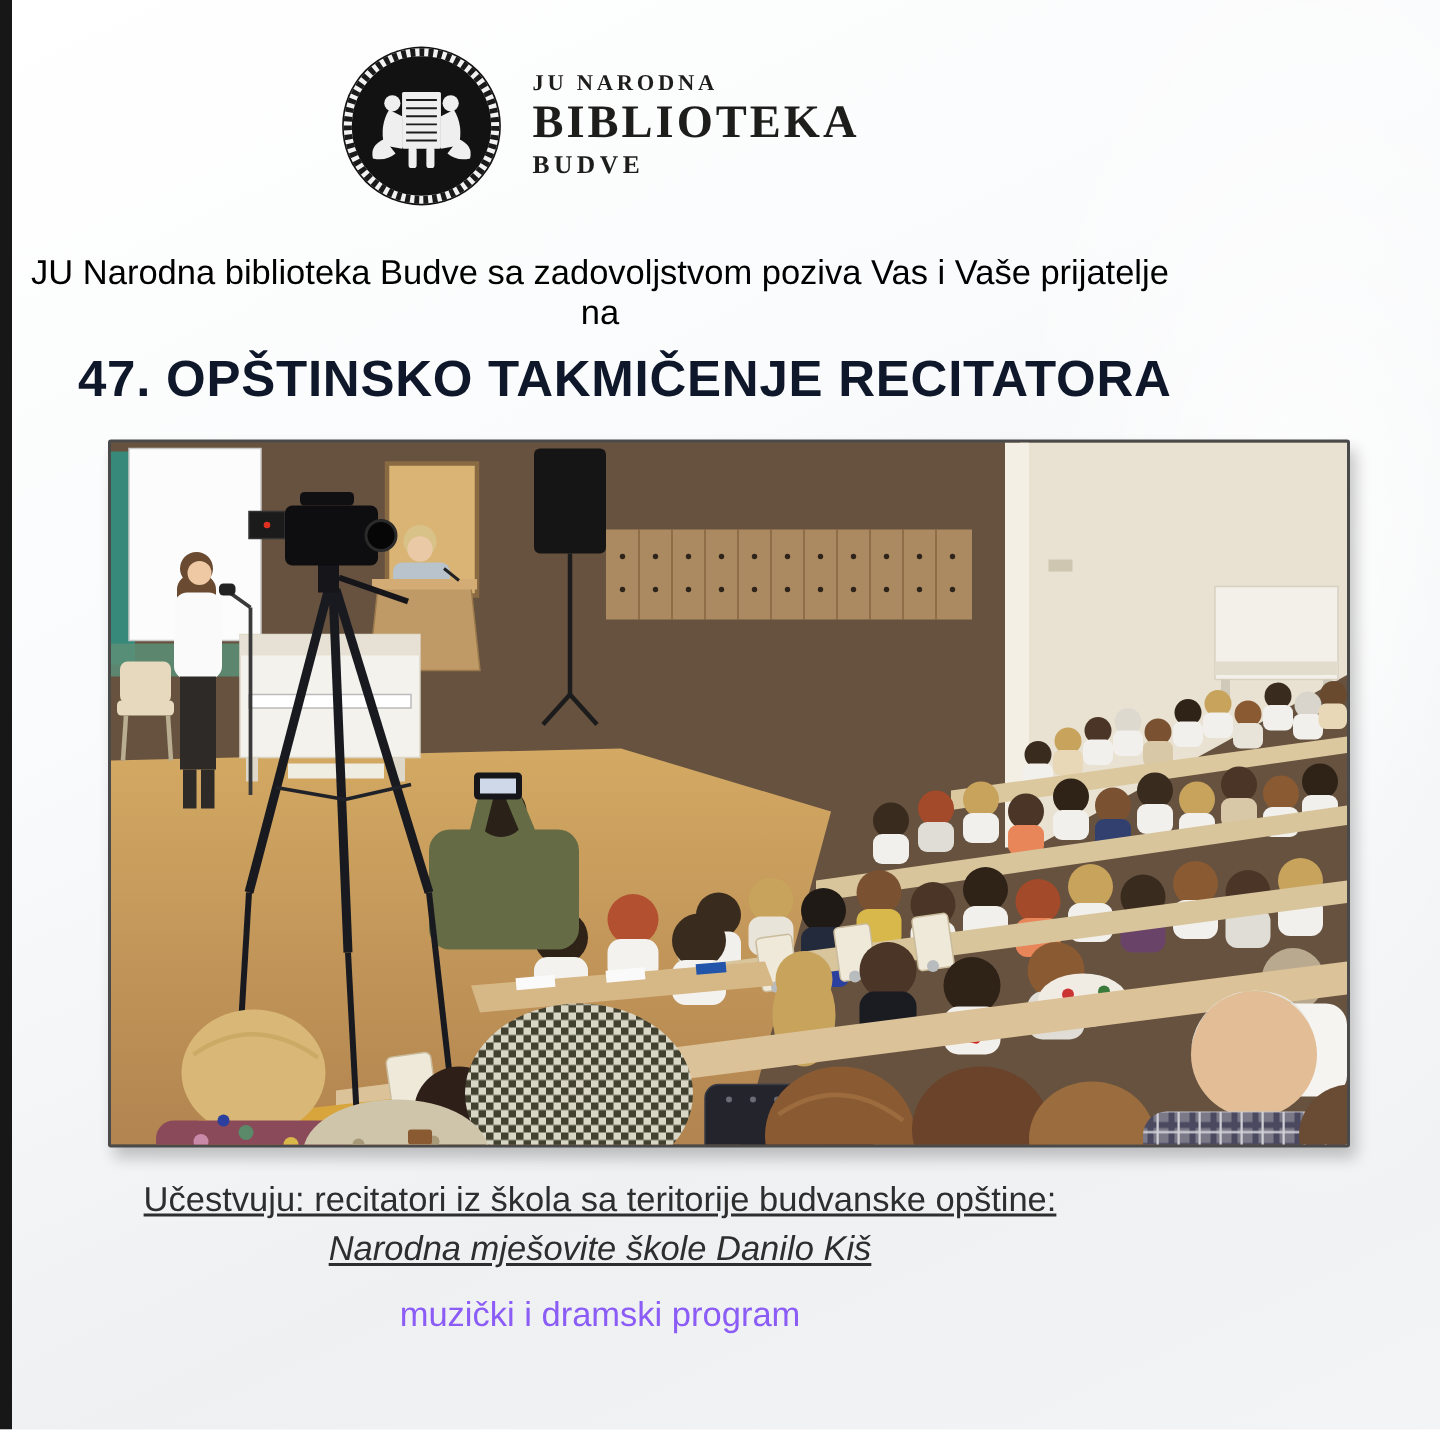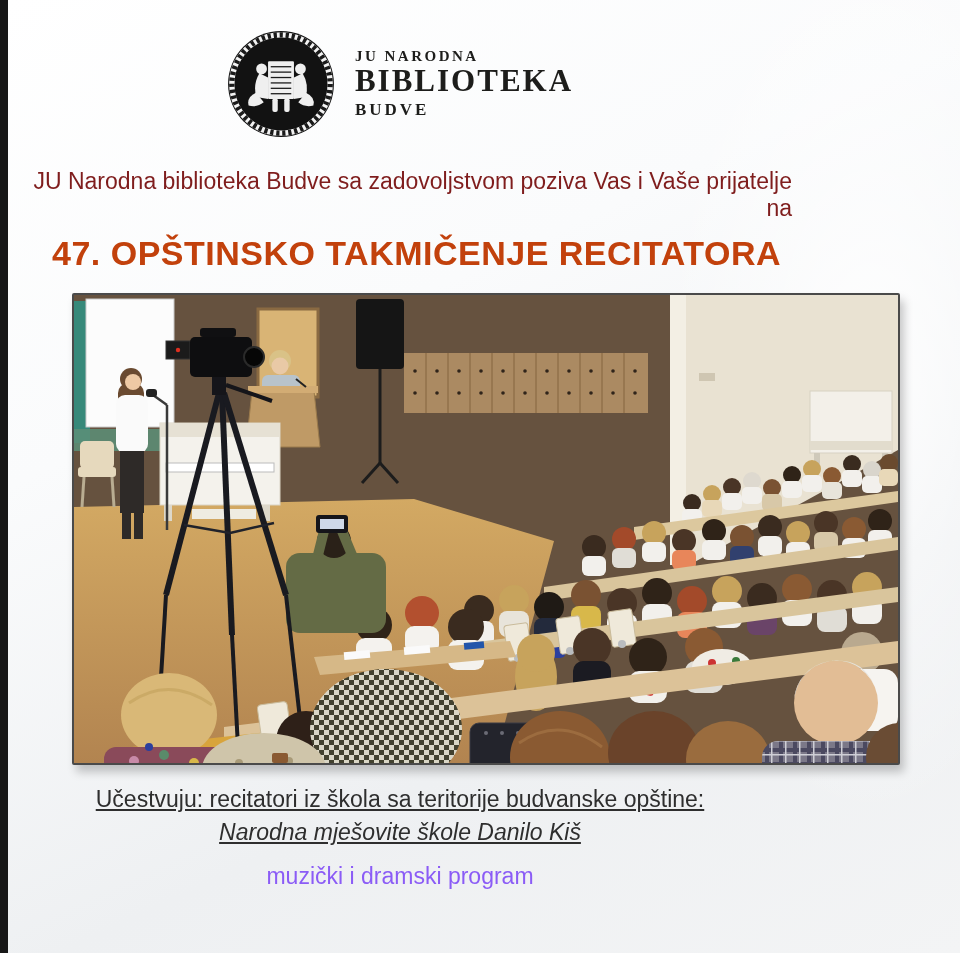--- a/index.html
+++ b/index.html
@@ -13,23 +13,23 @@
   .sheen{position:absolute;right:-120px;top:-80px;width:420px;height:900px;
     background:radial-gradient(closest-side,rgba(255,255,255,.9),rgba(255,255,255,0));
     pointer-events:none;}
   .flyer{position:absolute;left:8px;top:0;width:784px;}
   .logo-row{display:flex;justify-content:center;align-items:center;gap:20px;padding-top:30px;}
   .emblem{width:108px;height:108px;flex:0 0 auto;}
   .logo-text{font-family:"Liberation Serif",serif;color:#1d1d1b;line-height:1.05;}
   .logo-l1{font-size:15px;font-weight:bold;letter-spacing:2.5px;}
   .logo-l2{font-size:31px;font-weight:bold;letter-spacing:2px;margin-top:0;}
   .logo-l3{font-size:17px;font-weight:bold;letter-spacing:3px;margin-top:3px;}
-  .intro{margin-top:30px;text-align:right;font-size:23px;color:#7f1d1d;}
+  .intro{margin-top:30px;text-align:center;font-size:23px;color:#000000;}
   .title{margin-top:12px;text-align:center;font-size:34px;font-weight:bold;
-    color:#c2410c;letter-spacing:.5px;margin-left:33px;}
+    color:#0f172a;letter-spacing:.5px;margin-left:33px;}
   .photo-wrap{margin:20px 0 0 64px;width:824px;height:468px;border:2px solid #4a4a4a;
     border-radius:2px;box-shadow:4px 7px 10px rgba(0,0,0,.22);background:#6b5745;}
   .photo-wrap svg{display:block;}
   .below{margin-top:18px;text-align:center;font-size:23px;color:#2e2e2e;line-height:33px;text-decoration:underline;}
   .below .it{font-style:italic;}
   .program{margin-top:14px;text-align:center;font-size:23px;color:#8b5cf6;}
   .schedule{margin-top:24px;text-align:center;font-size:23px;color:#262626;}
 </style>
 </head>
 <body>

